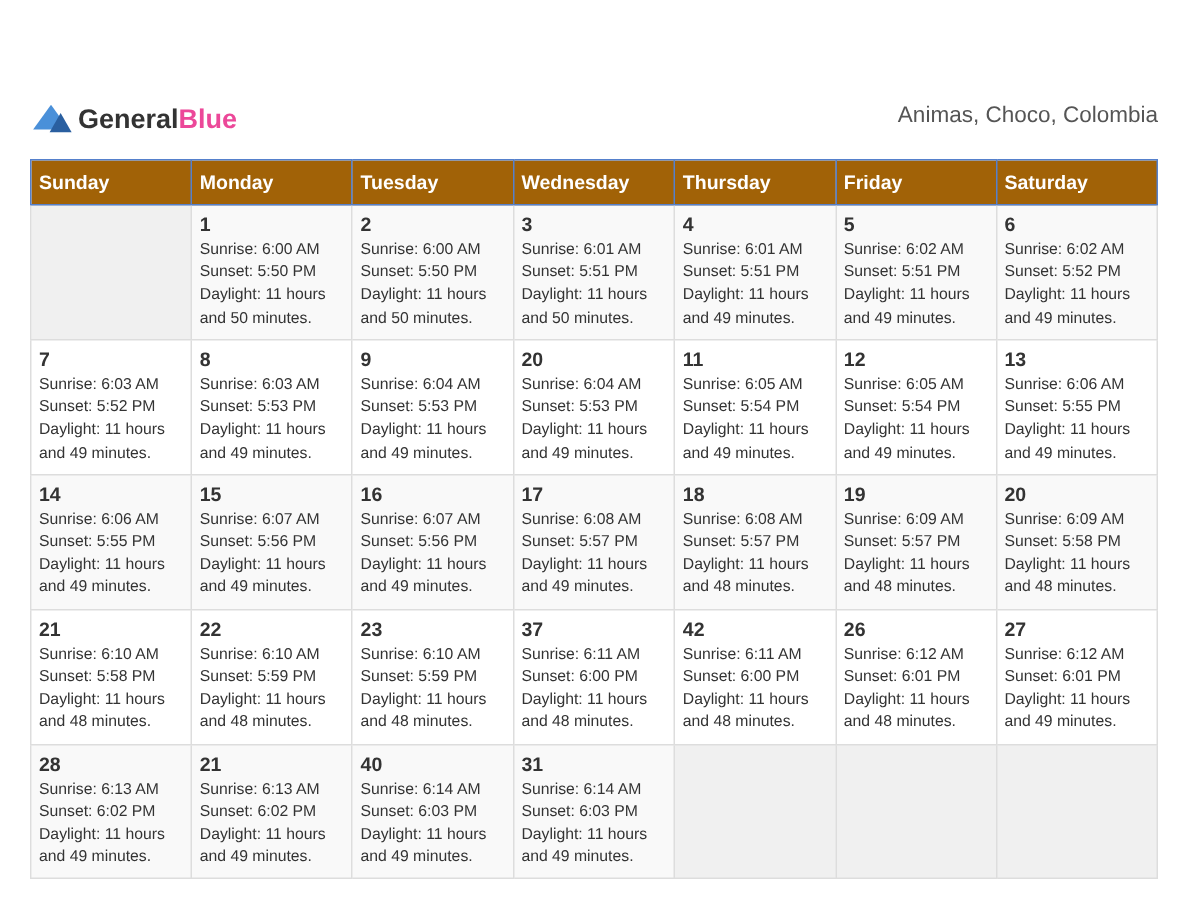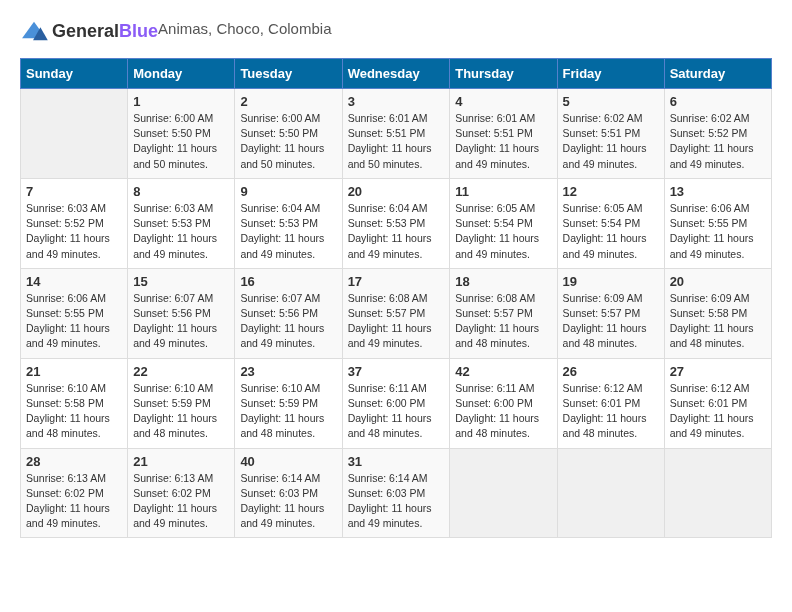--- a/index.html
+++ b/index.html
@@ -5,37 +5,39 @@
     * { box-sizing: border-box; margin: 0; padding: 0; }
     body {
       font-family: Arial, sans-serif;
       background: #fff;
       width: 792px;
       min-height: 612px;
       padding: 20px;
     }
     .header-area {
       display: flex;
+      justify-content: space-between;
       align-items: flex-start;
       margin-bottom: 16px;
+      margin-top: 48px;
     }
     .logo {
       display: flex;
       align-items: center;
       gap: 4px;
     }
     .logo-text-general {
       font-size: 18px;
       font-weight: bold;
       color: #333;
     }
     .logo-text-blue {
       font-size: 18px;
       font-weight: bold;
-      color: #8b5cf6;
+      color: #ec4899;
     }
     .logo-icon {
       width: 28px;
       height: 22px;
     }
     .title-area {
       text-align: right;
     }
     .month-title {
       font-size: 36px;
@@ -45,21 +47,21 @@
     .location {
       font-size: 15px;
       color: #555;
     }
     table {
       width: 100%;
       border-collapse: collapse;
       border: 1px solid #ccc;
     }
     thead tr th {
-      background-color: #0369a1;
+      background-color: #a16207;
       color: #fff;
       font-size: 13px;
       font-weight: bold;
       padding: 7px 5px;
       text-align: left;
       border: 1px solid #5580cc;
     }
     tbody tr td {
       vertical-align: top;
       padding: 5px 5px 6px 5px;

